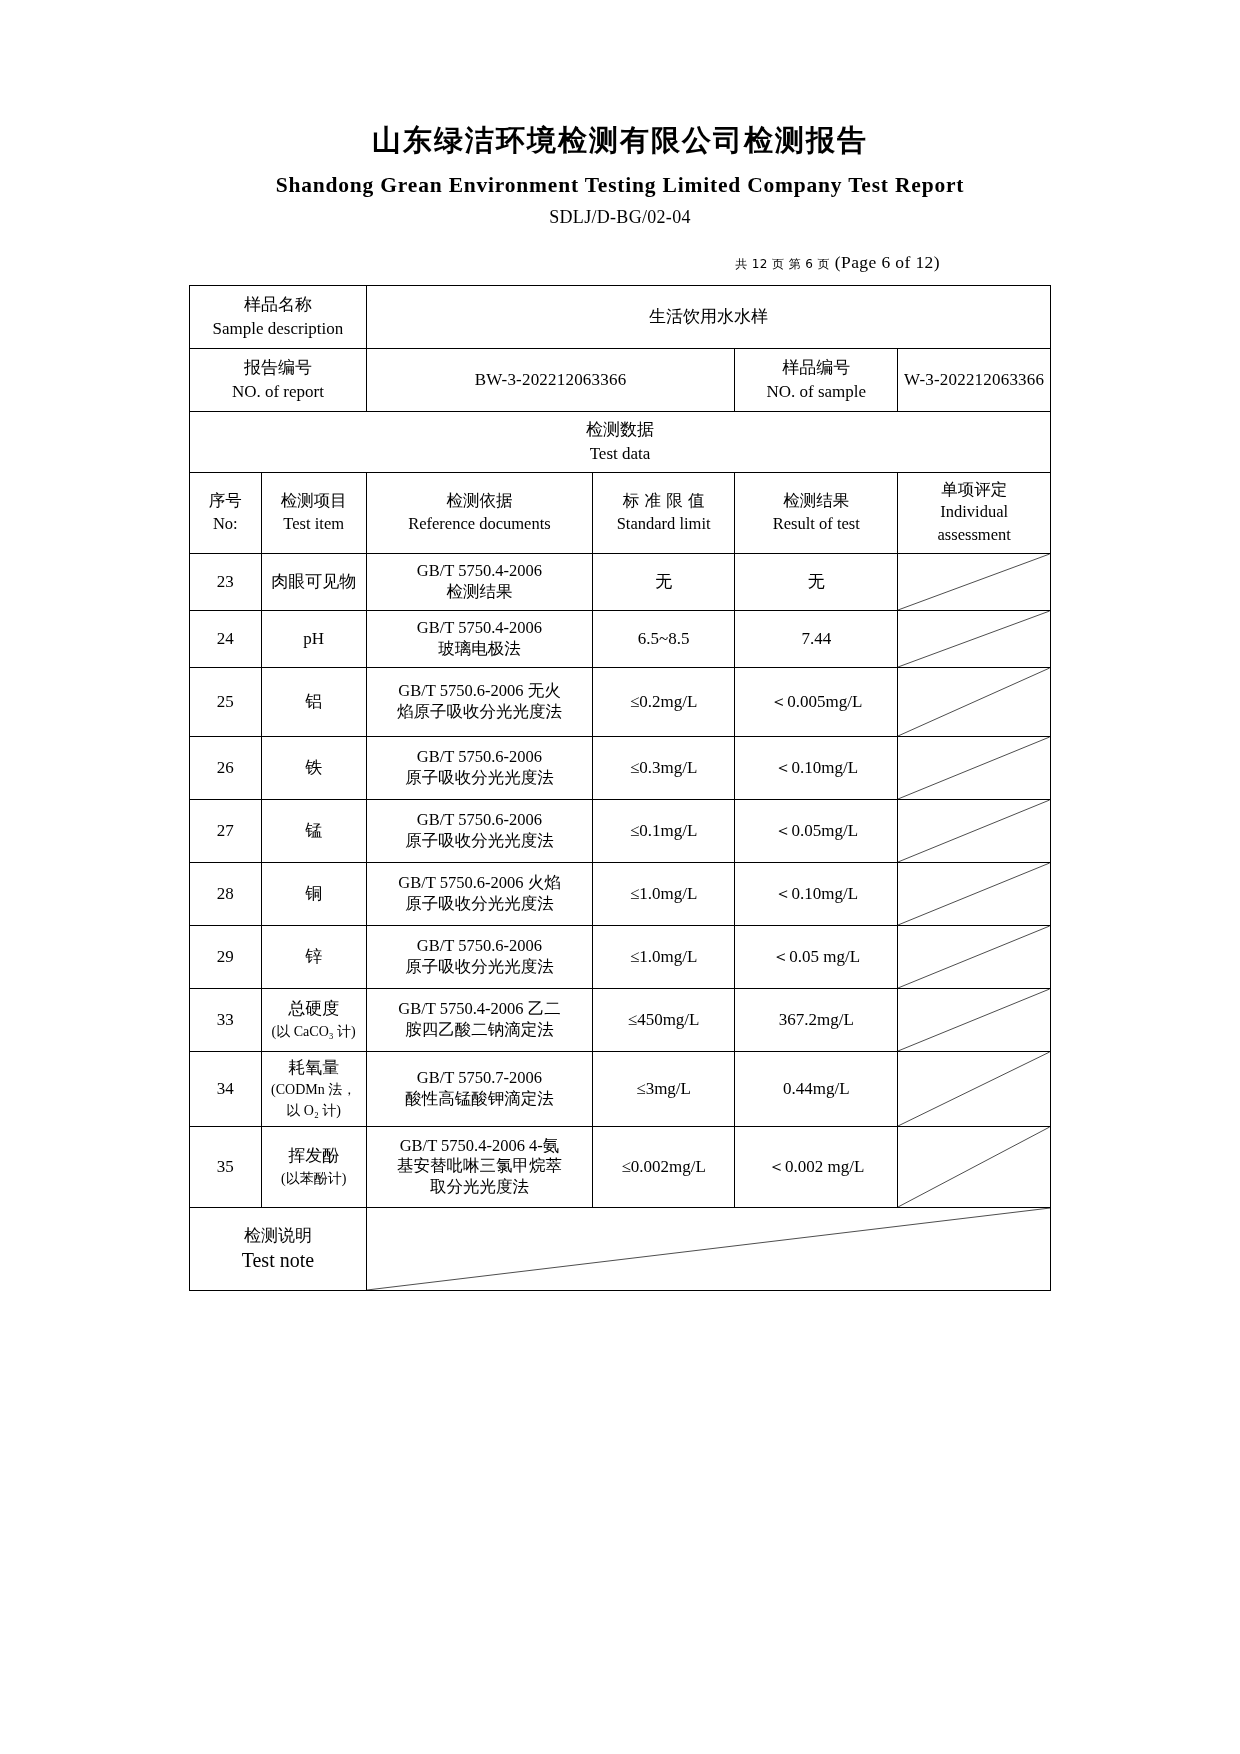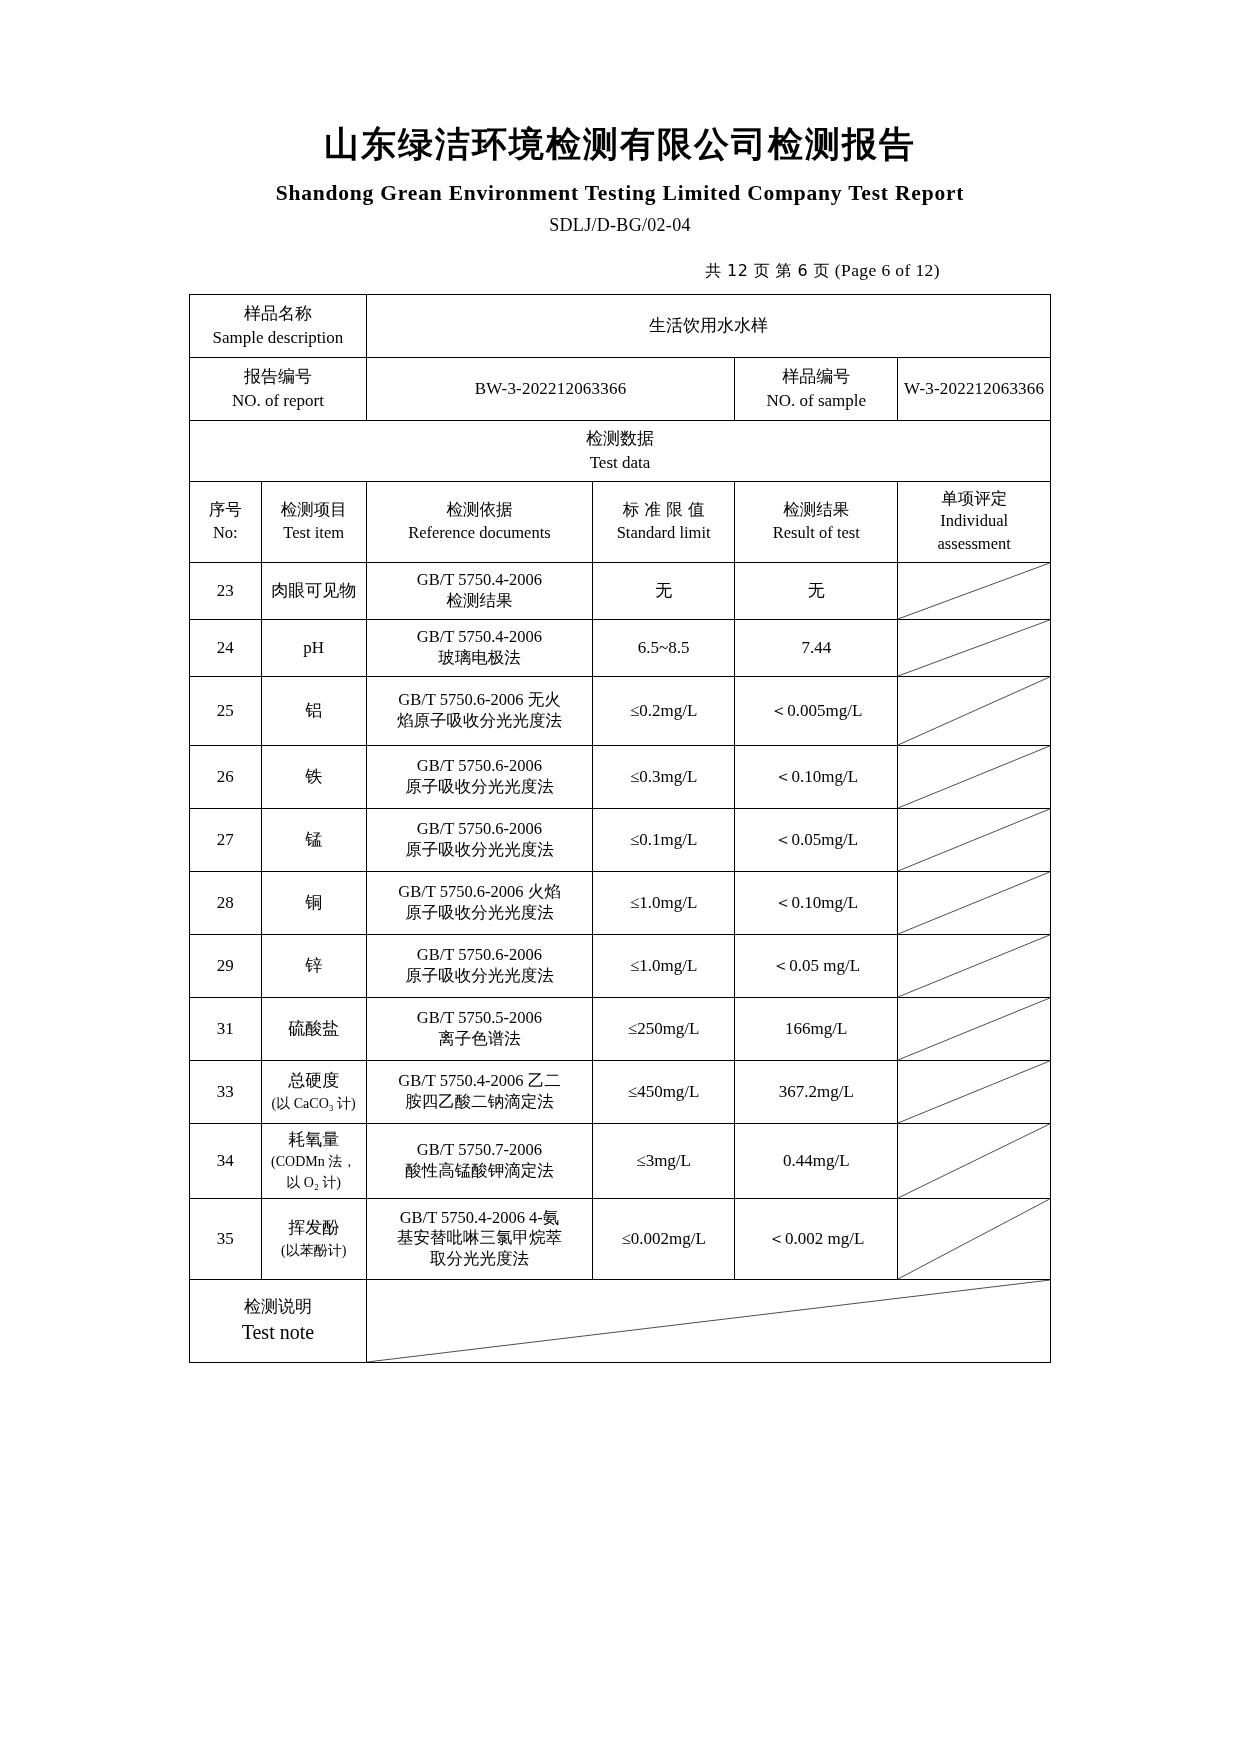--- a/index.html
+++ b/index.html
@@ -22,21 +22,21 @@
     position: relative;
   }
 
   
   .header {
     text-align: center;
     padding-top: 122px;
   }
   .title-cn {
     font-family: "DejaVu Sans", sans-serif;
-    font-size: 35px;
+    font-size: 29px;
     font-weight: bold;
     letter-spacing: 2px;
     line-height: 1.3;
   }
   .title-en {
     font-family: "Liberation Serif", serif;
     font-size: 21.5px;
     font-weight: bold;
     letter-spacing: 0.8px;
     margin-top: 13px;
@@ -47,21 +47,21 @@
     margin-top: 9px;
     letter-spacing: 0.3px;
   }
   .page-info {
     text-align: right;
     font-size: 17.5px;
     margin-top: 24px;
     padding-right: 300px;
     letter-spacing: 0.4px;
   }
-  .page-info .cnp { font-family: "DejaVu Sans", sans-serif; font-size: 16px;}
+  .page-info .cnp { font-family: "DejaVu Sans", sans-serif; font-size: 12px;}
 
   
   .table-wrap {
     margin: 12px auto 0 auto;
     width: 862px;
   }
   table.report {
     border-collapse: collapse;
     width: 100%;
     table-layout: fixed;
@@ -279,32 +279,20 @@
             <td class="ref-cell"><span class="mix">GB/T 5750.6-2006</span><br><span class="zh">原子吸收分光光度法</span></td>
             <td class="limit-cell">≤1.0mg/L</td>
             <td class="result-cell">＜0.05 mg/L</td>
             <td class="slash">
               <svg viewBox="0 0 100 100" preserveAspectRatio="none" aria-hidden="true">
                 <line x1="0" y1="100" x2="100" y2="0" stroke="#000" stroke-width="0.7" vector-effect="non-scaling-stroke"></line>
               </svg>
             </td>
           </tr>
           <tr>
-            <td class="no-cell" style="height: 58px;">31</td>
-            <td class="item-cell"><span>硫酸盐</span></td>
-            <td class="ref-cell"><span class="mix">GB/T 5750.5-2006</span><br><span class="zh">离子色谱法</span></td>
-            <td class="limit-cell">≤250mg/L</td>
-            <td class="result-cell">166mg/L</td>
-            <td class="slash">
-              <svg viewBox="0 0 100 100" preserveAspectRatio="none" aria-hidden="true">
-                <line x1="0" y1="100" x2="100" y2="0" stroke="#000" stroke-width="0.7" vector-effect="non-scaling-stroke"></line>
-              </svg>
-            </td>
-          </tr>
-          <tr>
             <td class="no-cell" style="height: 58px;">33</td>
             <td class="item-cell"><span>总硬度</span><br><span class="sub">(以 CaCO₃ 计)</span></td>
             <td class="ref-cell"><span class="mix">GB/T 5750.4-2006  乙二</span><br><span class="zh">胺四乙酸二钠滴定法</span></td>
             <td class="limit-cell">≤450mg/L</td>
             <td class="result-cell">367.2mg/L</td>
             <td class="slash">
               <svg viewBox="0 0 100 100" preserveAspectRatio="none" aria-hidden="true">
                 <line x1="0" y1="100" x2="100" y2="0" stroke="#000" stroke-width="0.7" vector-effect="non-scaling-stroke"></line>
               </svg>
             </td>

